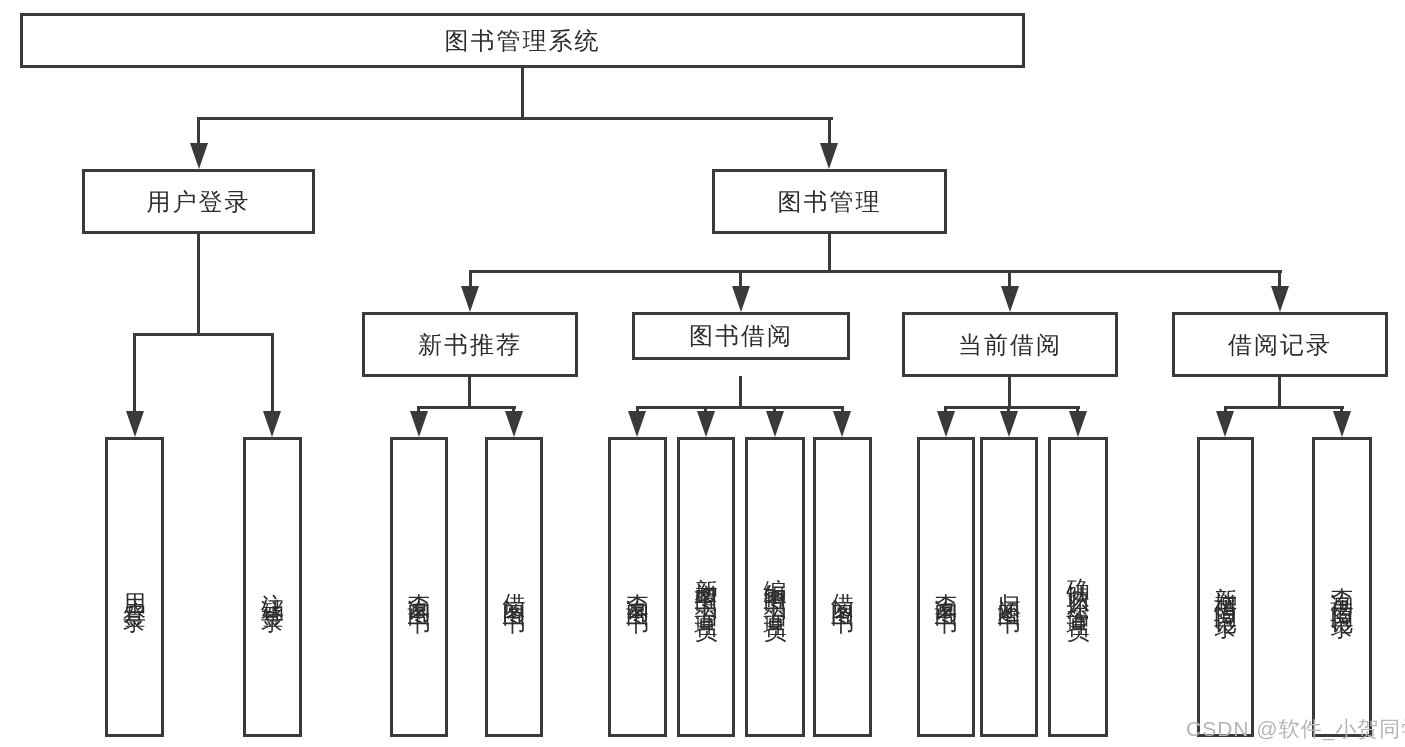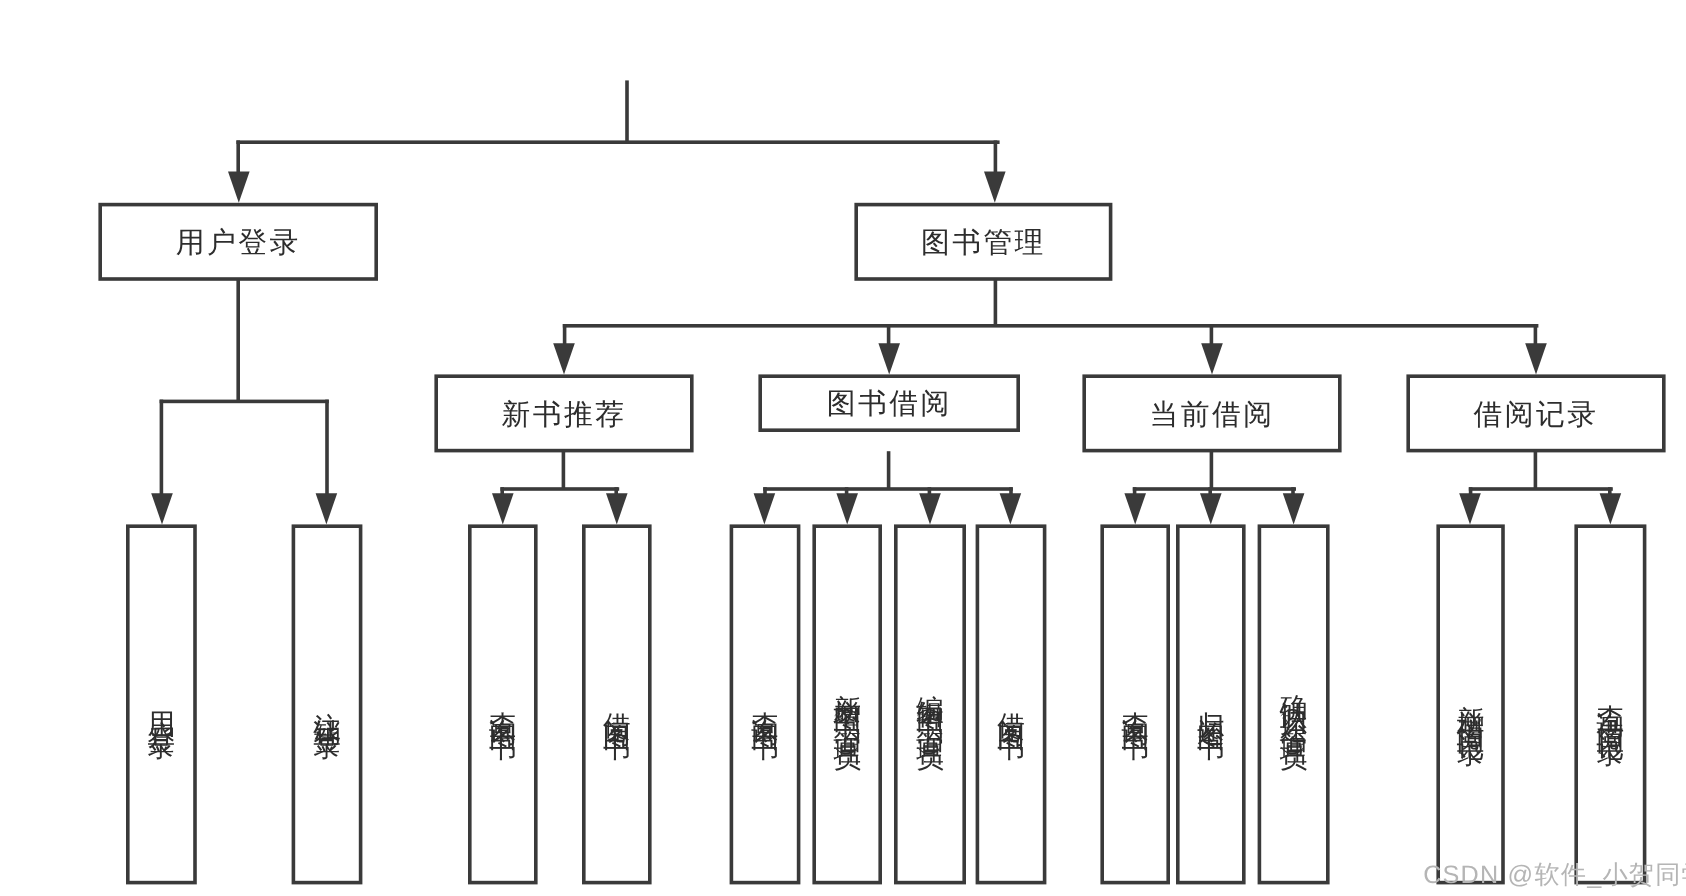--- a/index.html
+++ b/index.html
@@ -49,23 +49,24 @@
     letter-spacing:1px;
     z-index:5;
     white-space:nowrap;
   }
 </style>
 </head>
 <body>
 
 <div id="canvas">
 
+  <div class="box hbox" style="left:20px;top:13px;width:1005px;height:55px;">图书管理系统</div>
 
   <div class="box hbox" style="left:82px;top:169px;width:233px;height:65px;">用户登录</div>
-  <div class="box hbox" style="left:712px;top:169px;width:215px;height:65px;">图书管理</div>
+  <div class="box hbox" style="left:712px;top:169px;width:235px;height:65px;">图书管理</div>
 
   <div class="box hbox" style="left:362px;top:312px;width:216px;height:65px;">新书推荐</div>
   <div class="box hbox" style="left:632px;top:312px;width:218px;height:48px;">图书借阅</div>
   <div class="box hbox" style="left:902px;top:312px;width:216px;height:65px;">当前借阅</div>
   <div class="box hbox" style="left:1172px;top:312px;width:216px;height:65px;">借阅记录</div>
 
   <div class="box vbox" style="left:105px;top:437px;width:59px;height:300px;">用户登录</div>
   <div class="box vbox" style="left:243px;top:437px;width:59px;height:300px;">注销登录</div>
 
   <div class="box vbox" style="left:390px;top:437px;width:58px;height:300px;">查询图书</div>

